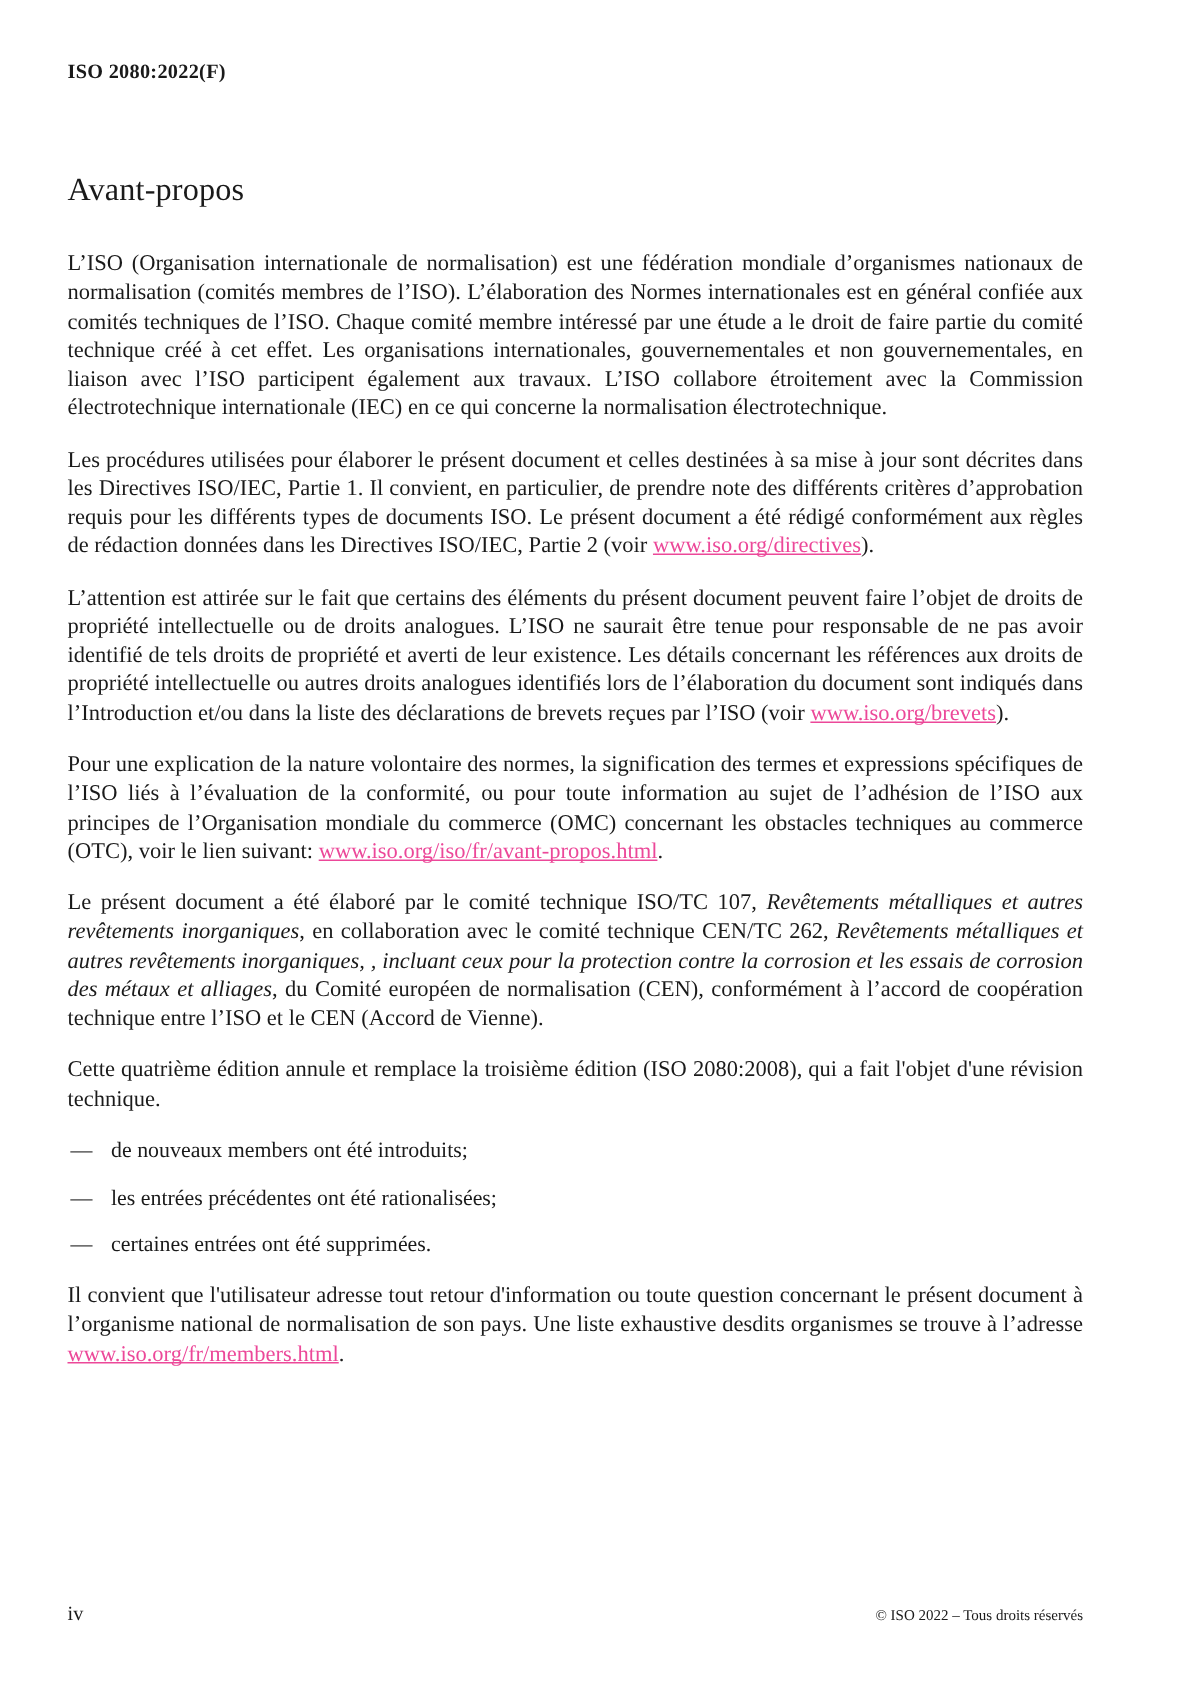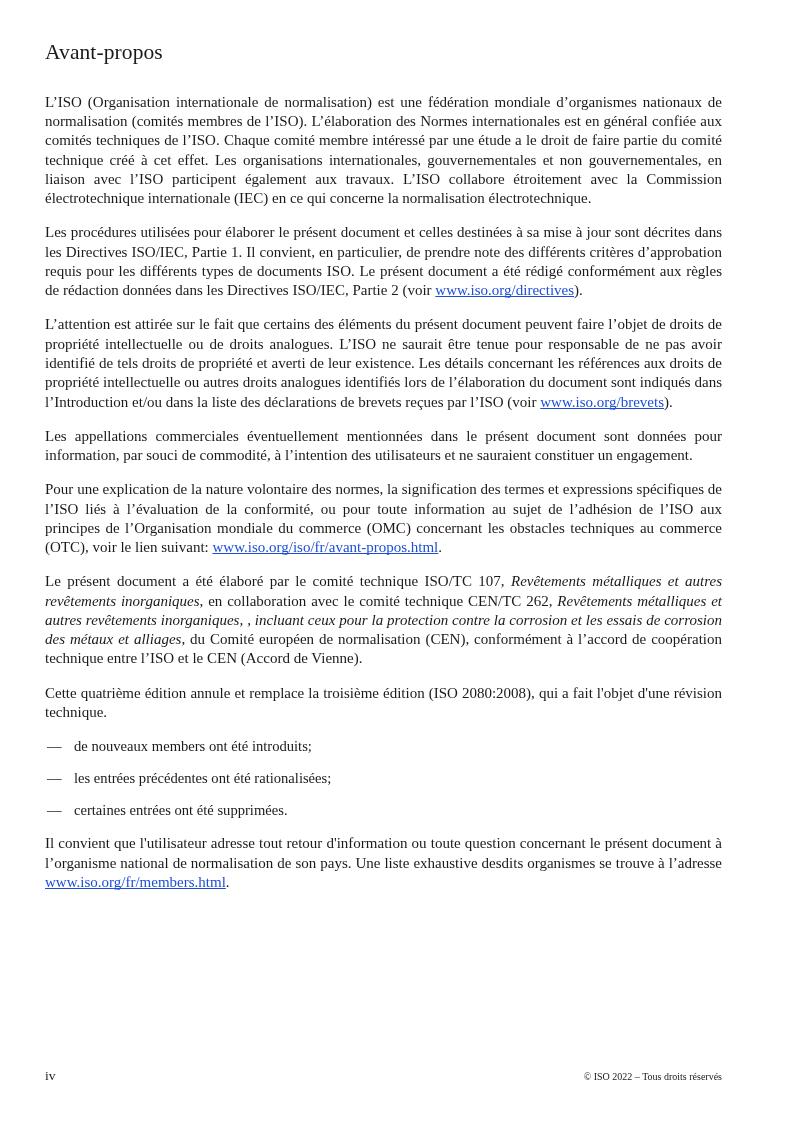--- a/index.html
+++ b/index.html
@@ -46,21 +46,21 @@
     line-height: 1.285;
     text-align: justify;
     text-justify: inter-word;
     margin: 0 0 15px 0;
     hyphens: none;
   }
   .nojust {
     text-align: left;
   }
   a.link {
-    color: #1d4ed8;
+    color: #ec4899;
     text-decoration: underline;
     text-decoration-skip-ink: none;
   }
   em.it {
     font-style: italic;
   }
   ul.dash-list {
     list-style: none;
     margin: 0 0 15px 0;
     padding: 0;
@@ -98,30 +98,30 @@
     font-size: 10px;
   }
 </style>
 </head>
 <body>
 
 <div class="page">
 
   <div class="content">
 
+    <div class="doc-header">ISO 2080:2022(F)</div>
 
     <h1 class="doc-title">Avant-propos</h1>
 
     <p class="para">L’ISO (Organisation internationale de normalisation) est une fédération mondiale d’organismes nationaux de normalisation (comités membres de l’ISO). L’élaboration des Normes internationales est en général confiée aux comités techniques de l’ISO. Chaque comité membre intéressé par une étude a le droit de faire partie du comité technique créé à cet effet. Les organisations internationales, gouvernementales et non gouvernementales, en liaison avec l’ISO participent également aux travaux. L’ISO collabore étroitement avec la Commission électrotechnique internationale (IEC) en ce qui concerne la normalisation électrotechnique.</p>
 
     <p class="para"><span>Les procédures utilisées pour élaborer le présent document et celles destinées à sa mise à jour sont décrites dans les Directives ISO/IEC, Partie 1. Il convient, en particulier, de prendre note des différents critères d’approbation requis pour les différents types de documents ISO. Le présent document a été rédigé conformément aux règles de rédaction données dans les Directives ISO/IEC, Partie 2 (voir </span><a class="link" href="#">www.iso.org/directives</a><span>).</span></p>
 
     <p class="para"><span>L’attention est attirée sur le fait que certains des éléments du présent document peuvent faire l’objet de droits de propriété intellectuelle ou de droits analogues. L’ISO ne saurait être tenue pour responsable de ne pas avoir identifié de tels droits de propriété et averti de leur existence. Les détails concernant les références aux droits de propriété intellectuelle ou autres droits analogues identifiés lors de l’élaboration du document sont indiqués dans l’Introduction et/ou dans la liste des déclarations de brevets reçues par l’ISO (voir </span><a class="link" href="#">www.iso.org/brevets</a><span>).</span></p>
 
-    <p class="para">Les appellations commerciales éventuellement mentionnées dans le présent document sont données pour information, par souci de commodité, à l’intention des utilisateurs et ne sauraient constituer un engagement.</p>
 
     <p class="para"><span>Pour une explication de la nature volontaire des normes, la signification des termes et expressions spécifiques de l’ISO liés à l’évaluation de la conformité, ou pour toute information au sujet de l’adhésion de l’ISO aux principes de l’Organisation mondiale du commerce (OMC) concernant les obstacles techniques au commerce (OTC), voir le lien suivant: </span><a class="link" href="#">www.iso.org/iso/fr/avant-propos.html</a><span>.</span></p>
 
     <p class="para"><span>Le présent document a été élaboré par le comité technique ISO/TC 107, </span><em class="it">Revêtements métalliques et autres revêtements inorganiques</em><span>, en collaboration avec le comité technique CEN/TC 262, </span><em class="it">Revêtements métalliques et autres revêtements inorganiques, , incluant ceux pour la protection contre la corrosion et les essais de corrosion des métaux et alliages</em><span>, du Comité européen de normalisation (CEN), conformément à l’accord de coopération technique entre l’ISO et le CEN (Accord de Vienne).</span></p>
 
     <p class="para">Cette quatrième édition annule et remplace la troisième édition (ISO 2080:2008), qui a fait l'objet d'une révision technique.</p>
 
 
     <ul class="dash-list">
       <li><span class="dash">—</span><span>de nouveaux members ont été introduits;</span></li>

